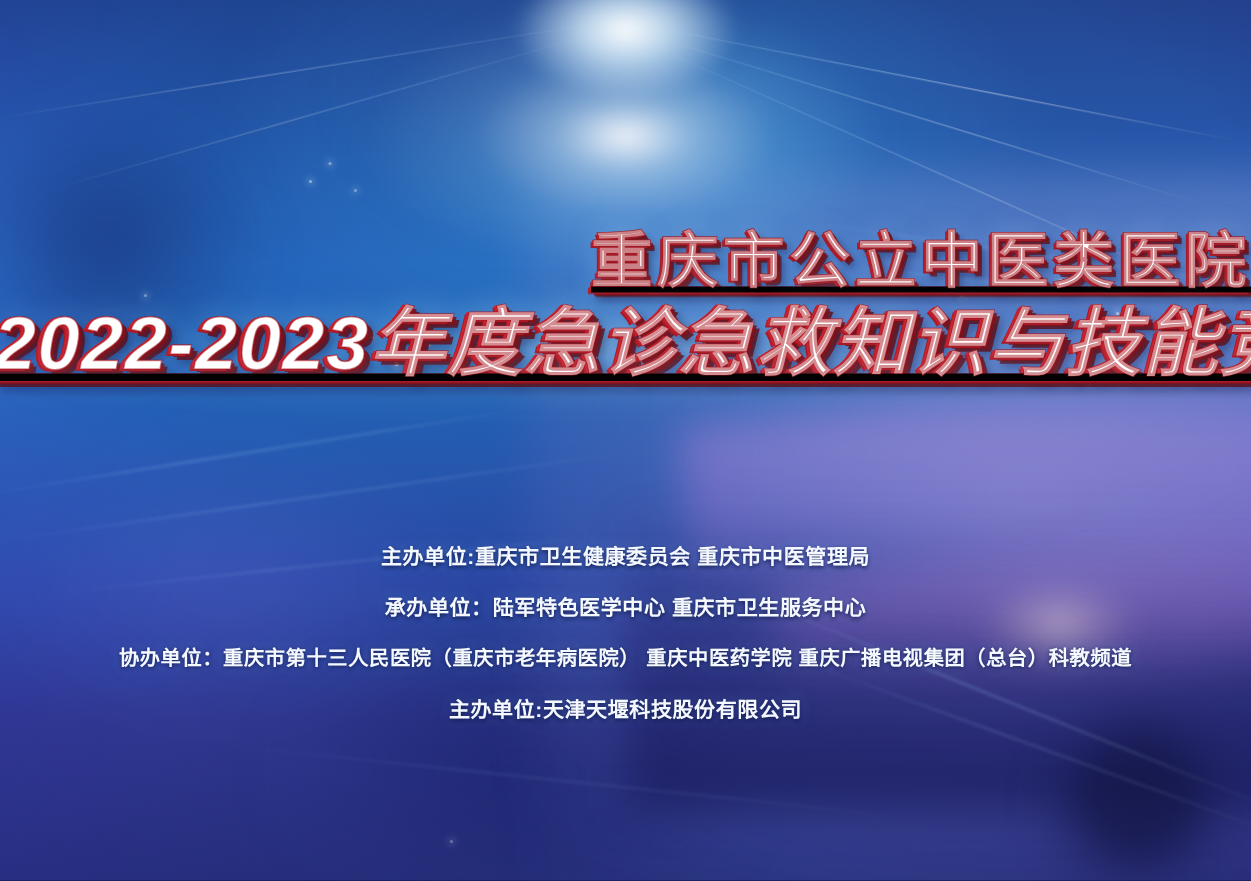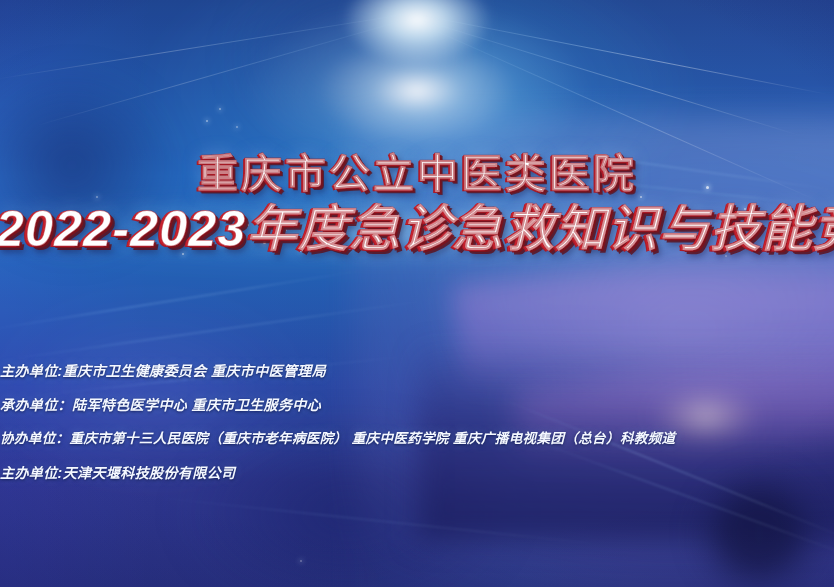--- a/index.html
+++ b/index.html
@@ -187,21 +187,22 @@
     position: relative;
     z-index: 5;
     width: 100%;
     height: 100%;
   }
 
   .title-block {
     position: absolute;
     left: 0; right: 0;
     top: 152px;
-    text-align: center;
+    text-align: right;
+    text-decoration: underline;
   }
 
   .title-line1 {
     font-size: 41px;
     font-weight: bold;
     letter-spacing: 3px;
     line-height: 1.08;
     color: #ffffff;
     -webkit-text-stroke: 1px rgba(160,25,35,0.55);
     text-shadow:
@@ -231,23 +232,22 @@
       5px 6px 7px rgba(20,20,70,0.55),
       0 0 20px rgba(180,225,255,0.30);
     white-space: nowrap;
     transform: scaleX(1.01);
   }
 
   .credits {
     position: absolute;
     left: 0; right: 0;
     top: 364px;
-    text-align: left;
+    text-align: center;
     color: #ffffff;
-    font-style: italic;
   }
   .credit-line {
     font-size: 14px;
     font-weight: bold;
     letter-spacing: 0.4px;
     line-height: 1.0;
     margin-bottom: 20px;
     color: #f4f8ff;
     text-shadow: 0 1px 3px rgba(10,20,70,0.85), 0 0 10px rgba(120,180,240,0.30);
     white-space: nowrap;

